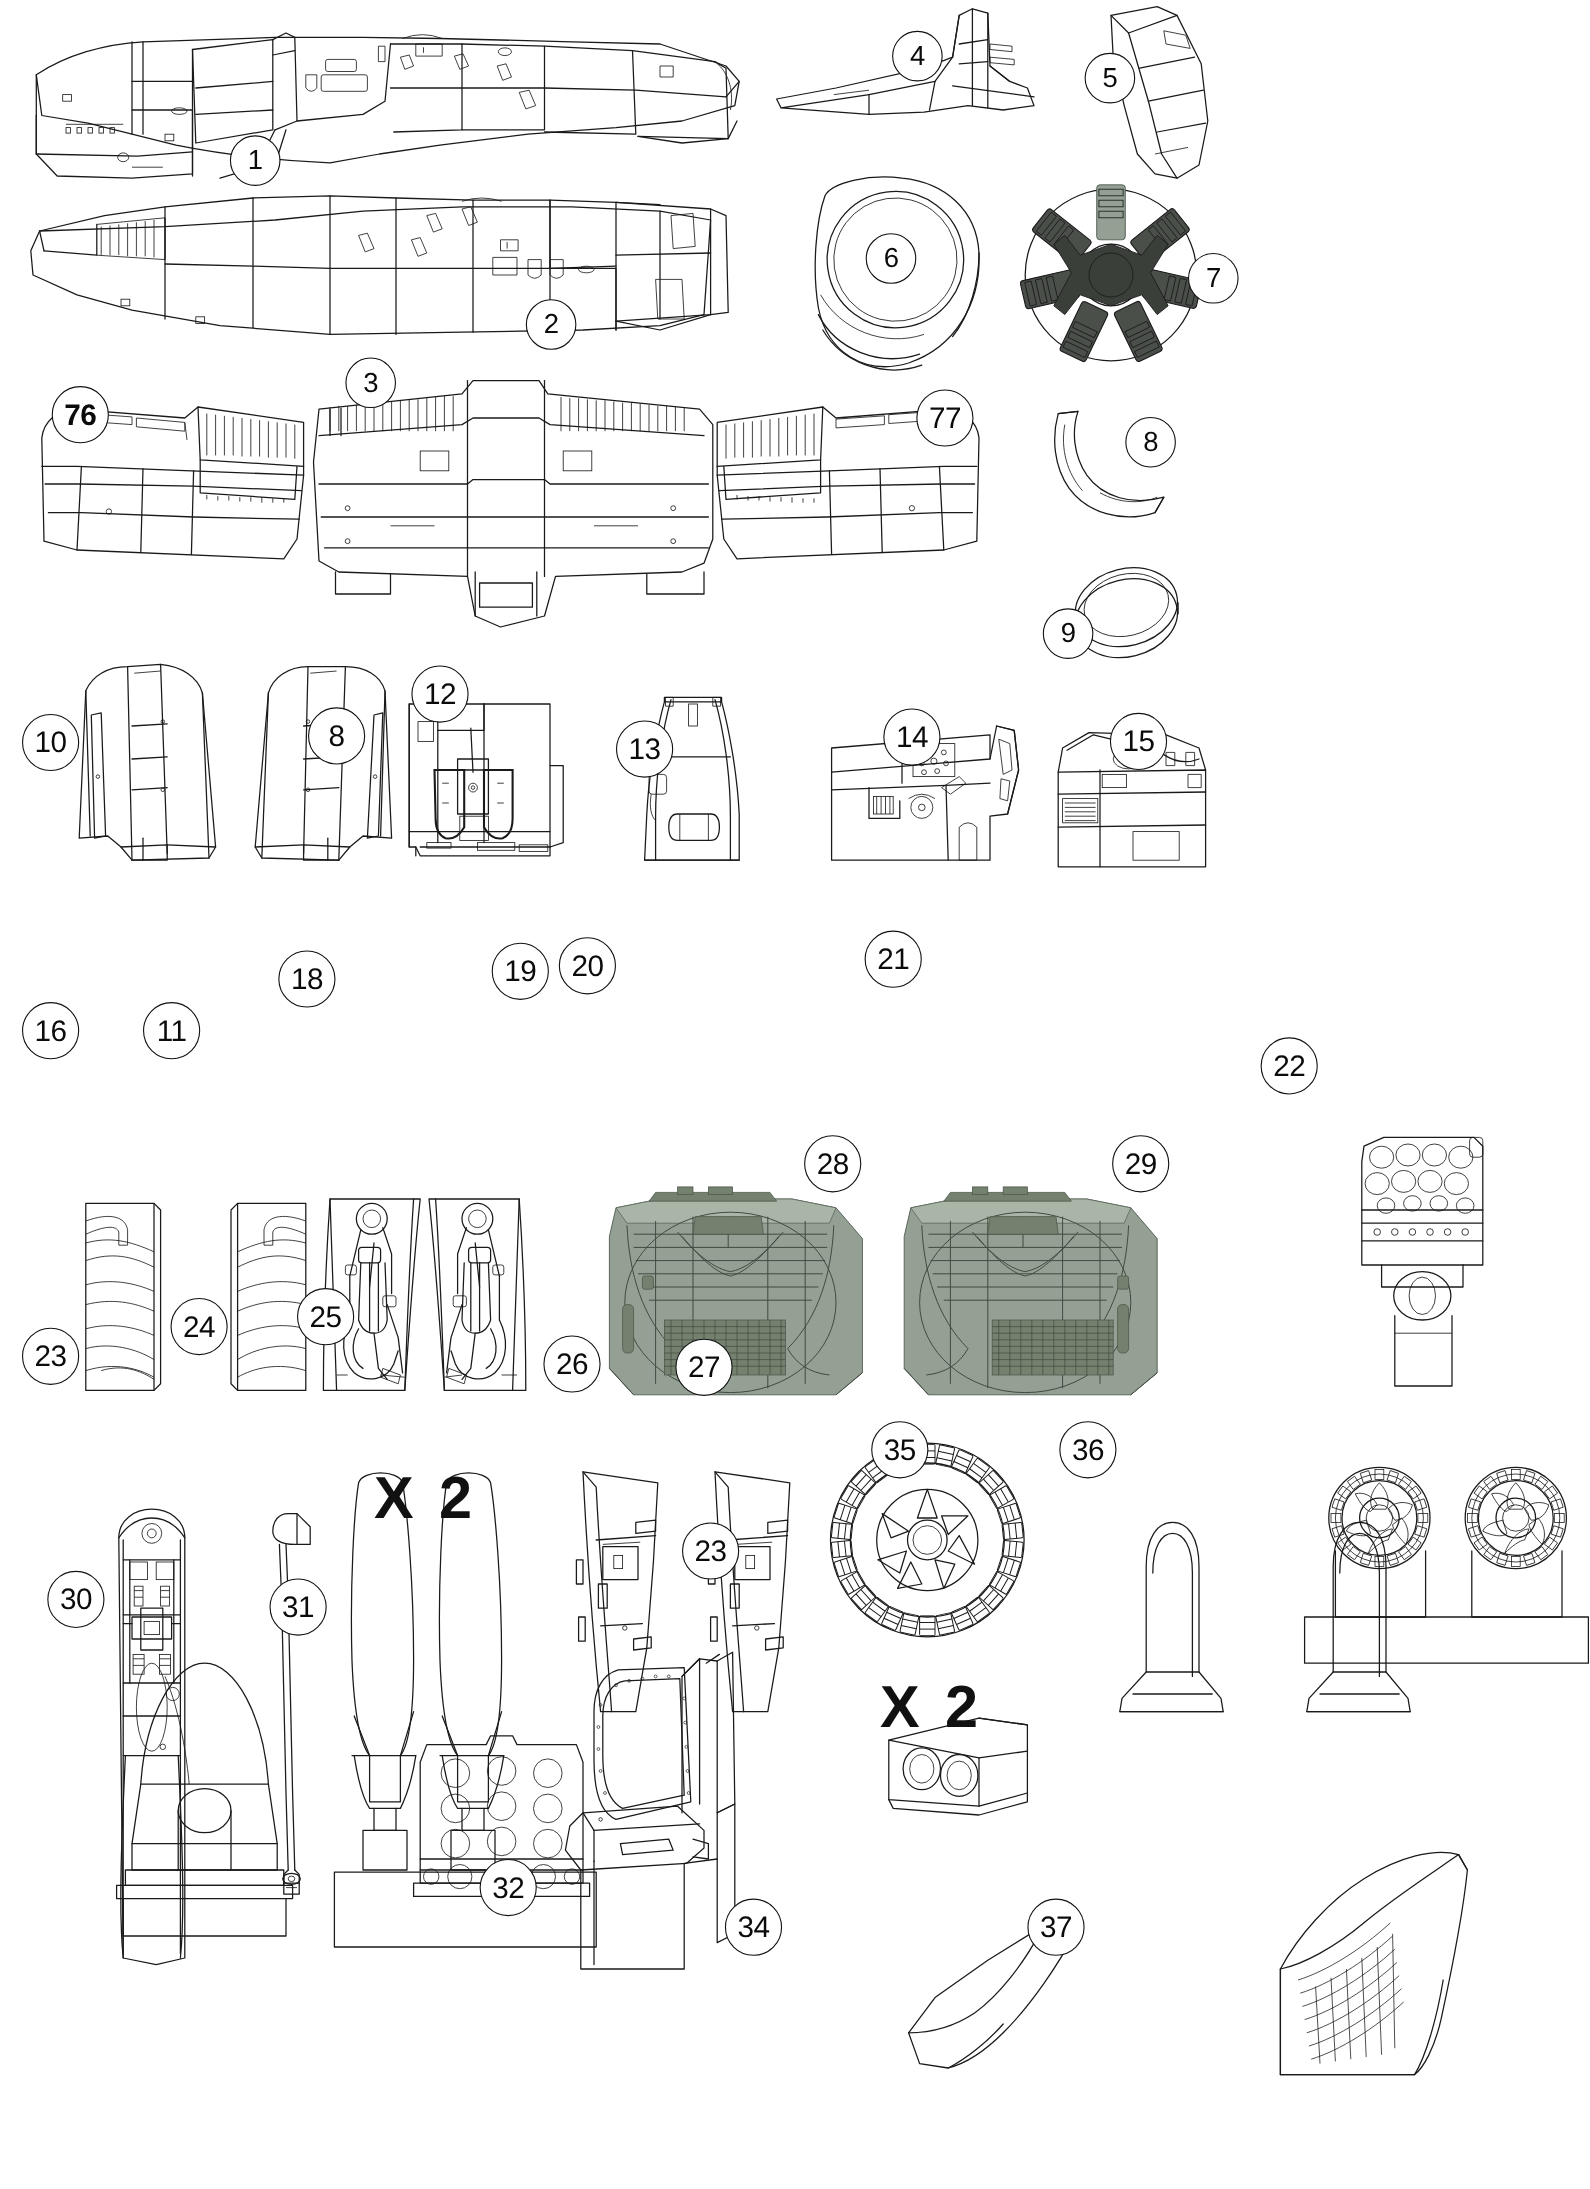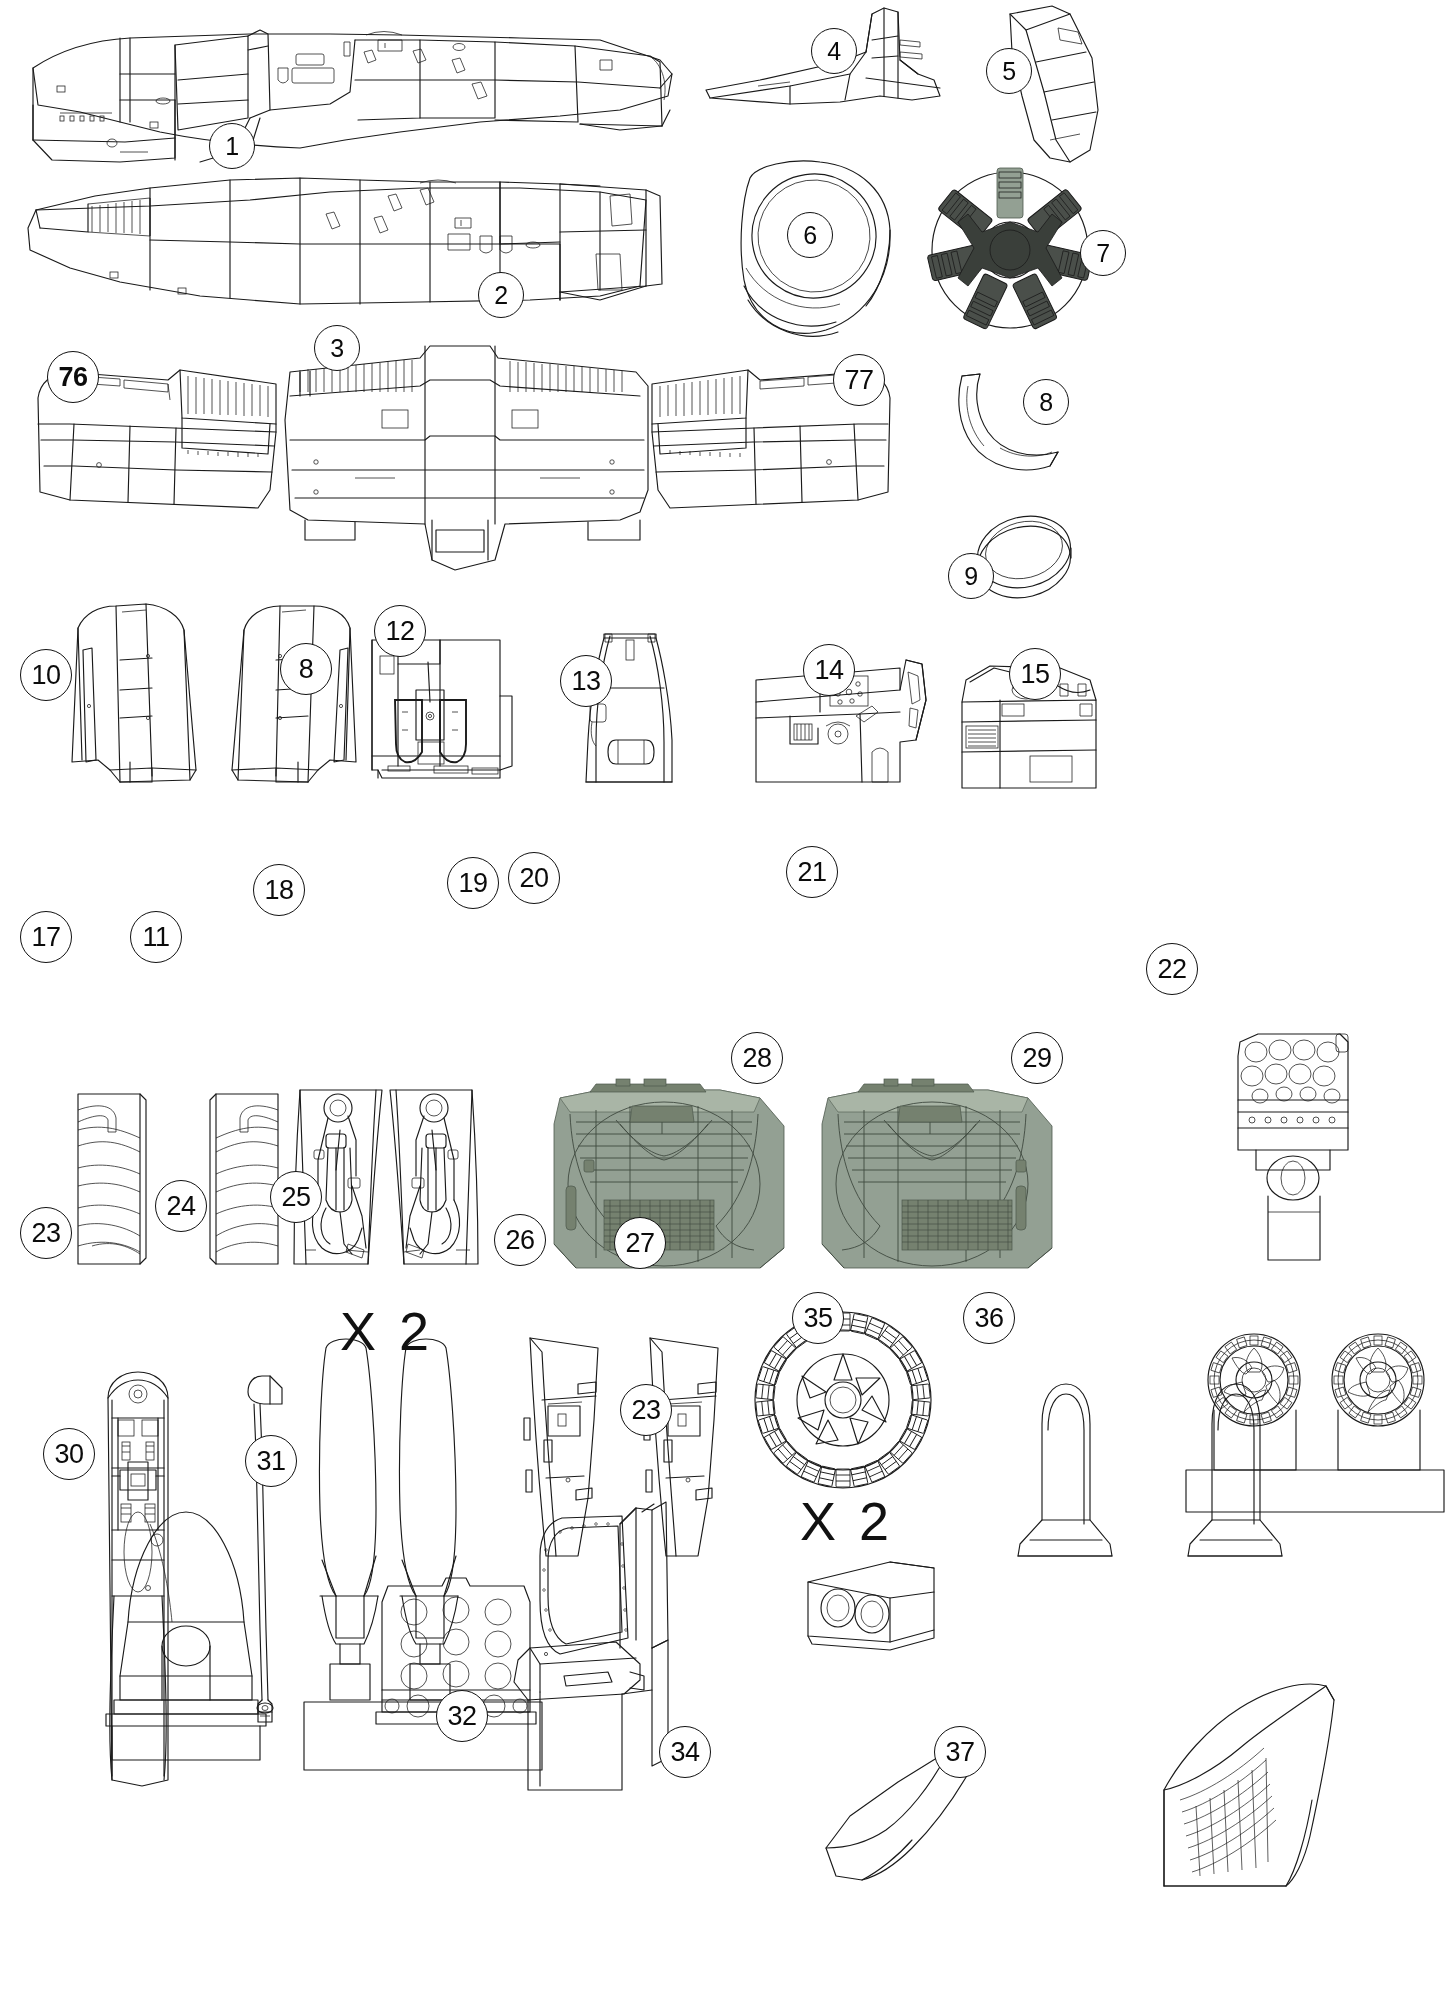--- a/index.html
+++ b/index.html
@@ -28,25 +28,26 @@
     box-sizing:border-box;
     z-index:40;
   }
   .callout.wide{width:52px;height:52px;font-size:27px;}
 
   
   .mult{
     position:absolute;
     font-family:"Liberation Sans", sans-serif;
     font-size:54px;
-    font-weight:400;
+    font-weight:700;
     color:#111;
     letter-spacing:4px;
     z-index:40;
     white-space:nowrap;
+    margin-top:31px;
   }
   
   .notice{
     position:absolute;
     font-family:"Liberation Serif", serif;
     font-weight:bold;
     color:#8f1420;
     font-size:34px;
     line-height:1.28;
     text-align:center;
@@ -1209,21 +1210,21 @@
       <div class="callout" style="left: 787px; top: 212px;">6</div>
       <div class="callout" style="left: 1080px; top: 230px;">7</div>
       <div class="callout" style="left: 1023px; top: 379px;">8</div>
       <div class="callout" style="left: 948px; top: 553px;">9</div>
       <div class="callout wide" style="left: 20px; top: 649px;">10</div>
       <div class="callout wide" style="left: 280px; top: 643px;">8</div>
       <div class="callout wide" style="left: 374px; top: 605px;">12</div>
       <div class="callout wide" style="left: 560px; top: 655px;">13</div>
       <div class="callout wide" style="left: 803px; top: 644px;">14</div>
       <div class="callout wide" style="left: 1009px; top: 648px;">15</div>
-      <div class="callout wide" style="left: 20px; top: 911px;">17</div>
+      <div class="callout wide" style="left: 20px; top: 911px;">16</div>
       <div class="callout wide" style="left: 130px; top: 911px;">11</div>
       <div class="callout wide" style="left: 253px; top: 864px;">18</div>
       <div class="callout wide" style="left: 447px; top: 857px; text-align: center;">19</div>
       <div class="callout wide" style="left: 508px; top: 852px;">20</div>
       <div class="callout wide" style="left: 786px; top: 846px;">21</div>
       <div class="callout wide" style="left: 1146px; top: 943px;">22</div>
       <div class="callout wide" style="left: 20px; top: 1207px;">23</div>
       <div class="callout wide" style="left: 155px; top: 1180px;">24</div>
       <div class="callout wide" style="left: 270px; top: 1171px;">25</div>
       <div class="callout wide" style="left: 494px; top: 1214px;">26</div>

